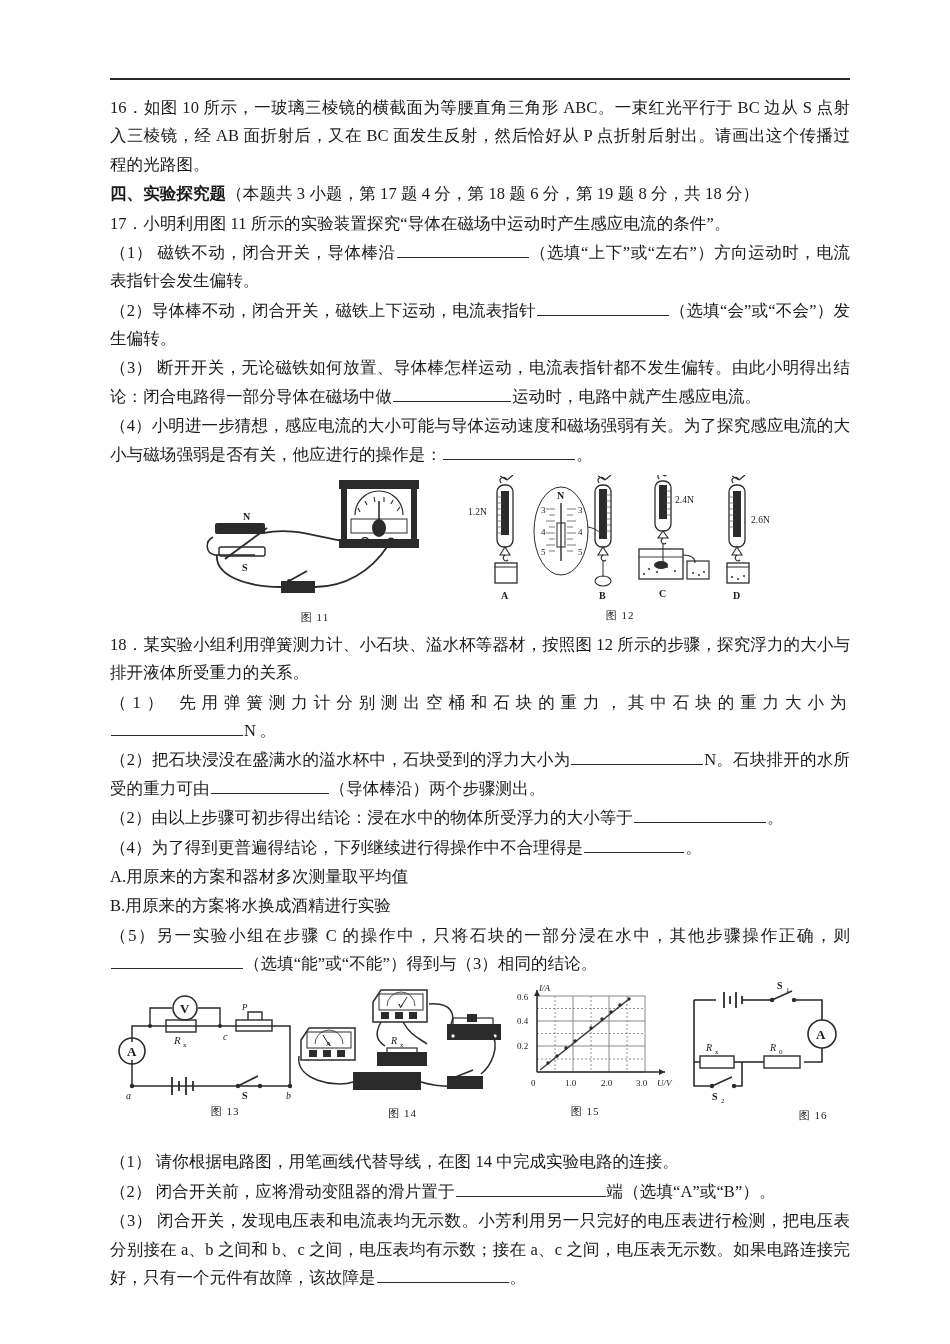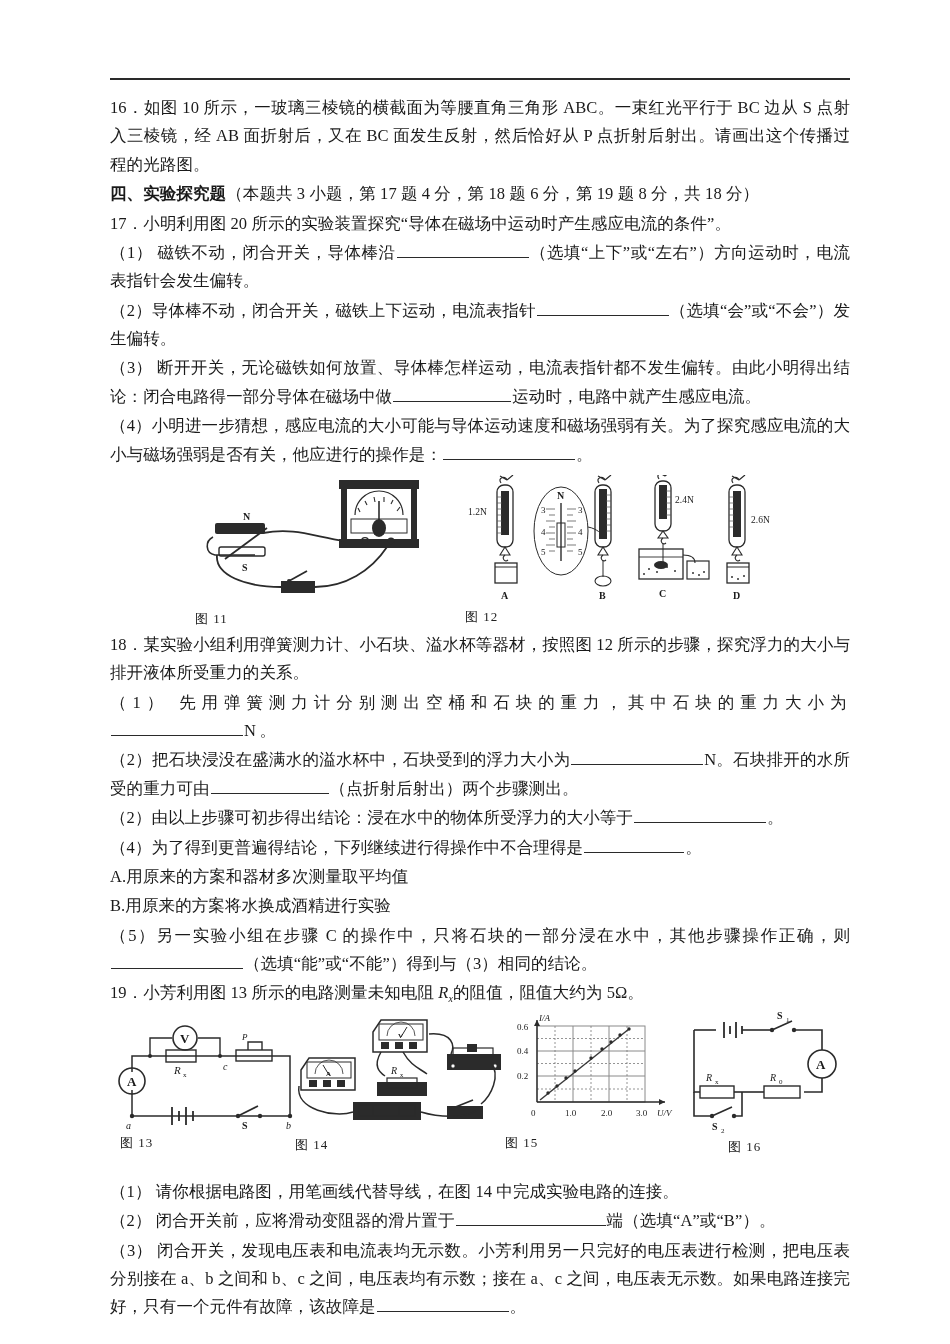--- a/index.html
+++ b/index.html
@@ -61,21 +61,22 @@
   .b-lg  { width: 118px; }
   .b-xl  { width: 132px; }
   .b-xxl { width: 150px; }
 
   
   .figrow {
     position: relative;
     width: 740px;
   }
   .figcap {
-    font-size: 13px;
+    font-size: 11px;
+    text-align: center;
     letter-spacing: 1px;
     color: #222;
   }
   svg { display: block; }
   .ln { stroke: #2b2b2b; fill: none; }
   .fillk { fill: #2b2b2b; }
   .lbl { font-family: "Liberation Serif", serif; font-size: 9px; fill: #1a1a1a; }
   .lbl-b { font-family: "Liberation Serif", serif; font-size: 10px; fill: #1a1a1a; font-weight: bold; }
 </style>
 </head>
@@ -83,21 +84,21 @@
 
 <div class="page">
  <div class="content">
 
   <hr class="hrule">
 
   <p class="q"><span>16．如图 10 所示，一玻璃三棱镜的横截面为等腰直角三角形 ABC。一束红光平行于 BC 边从 S 点射入三棱镜，经 AB 面折射后，又在 BC 面发生反射，然后恰好从 P 点折射后射出。请画出这个传播过程的光路图。</span></p>
 
   <p class="q sec-head"><span>四、实验探究题</span><span class="sub">（本题共 3 小题，第 17 题 4 分，第 18 题 6 分，第 19 题 8 分，共 18 分）</span></p>
 
-  <p class="q"><span>17．小明利用图 20 所示的实验装置探究“导体在磁场中运动时产生感应电流的条件”。</span></p>
+  <p class="q"><span>17．小明利用图 11 所示的实验装置探究“导体在磁场中运动时产生感应电流的条件”。</span></p>
   <p class="q"><span>（1） 磁铁不动，闭合开关，导体棒沿</span><span class="blank b-xl"></span><span>（选填“上下”或“左右”）方向运动时，电流表指针会发生偏转。</span></p>
   <p class="q"><span>（2）导体棒不动，闭合开关，磁铁上下运动，电流表指针</span><span class="blank b-xl"></span><span>（选填“会”或“不会”）发生偏转。</span></p>
   <p class="q"><span>（3） 断开开关，无论磁铁如何放置、导体棒怎样运动，电流表指针都不发生偏转。由此小明得出结论：闭合电路得一部分导体在磁场中做</span><span class="blank b-lg"></span><span>运动时，电路中就产生感应电流。</span></p>
   <p class="q"><span>（4）小明进一步猜想，感应电流的大小可能与导体运动速度和磁场强弱有关。为了探究感应电流的大小与磁场强弱是否有关，他应进行的操作是：</span><span class="blank b-xl"></span><span>。</span></p>
 
   <div class="figrow" style="height:155px; margin-top:6px;">
 
     <div style="position:absolute; left:85px; top:0;">
       <svg width="240" height="135" viewBox="0 0 240 135">
 
@@ -288,28 +289,27 @@
           <text class="lbl" x="24" y="42" style="font-size:9.5px">2.6N</text>
           <text class="lbl-b" x="6" y="118">D</text>
         </g>
       </svg>
       <div class="figcap" style="width:310px; margin-top:-2px;">图 12</div>
     </div>
   </div>
 
   <p class="q" style=""><span>18．某实验小组利用弹簧测力计、小石块、溢水杯等器材，按照图 12 所示的步骤，探究浮力的大小与排开液体所受重力的关系。</span></p>
   <p class="q spaced"><span>（1） 先用弹簧测力计分别测出空桶和石块的重力，其中石块的重力大小为</span><span class="blank b-xl"></span><span>N。</span></p>
-  <p class="q"><span>（2）把石块浸没在盛满水的溢水杯中，石块受到的浮力大小为</span><span class="blank b-xl"></span><span>N。石块排开的水所受的重力可由</span><span class="blank b-lg"></span><span>（点折射后射出）两个步骤测出。</span></p>
+  <p class="q"><span>（2）把石块浸没在盛满水的溢水杯中，石块受到的浮力大小为</span><span class="blank b-xl"></span><span>N。石块排开的水所受的重力可由</span><span class="blank b-lg"></span><span>（导体棒沿）两个步骤测出。</span></p>
   <p class="q"><span>（2）由以上步骤可初步得出结论：浸在水中的物体所受浮力的大小等于</span><span class="blank b-xl"></span><span>。</span></p>
   <p class="q"><span>（4）为了得到更普遍得结论，下列继续进行得操作中不合理得是</span><span class="blank b-md"></span><span>。</span></p>
   <p class="q"><span>A.用原来的方案和器材多次测量取平均值</span></p>
   <p class="q"><span>B.用原来的方案将水换成酒精进行实验</span></p>
   <p class="q"><span>（5）另一实验小组在步骤 C 的操作中，只将石块的一部分浸在水中，其他步骤操作正确，则</span><span class="blank b-xl"></span><span>（选填“能”或“不能”）得到与（3）相同的结论。</span></p>
 
-  <p class="q"><span>19．小芳利用图 13 所示的电路测量未知电阻 </span><span class="it">R</span><sub class="it" style="font-size:10px">x</sub><span>的阻值，阻值大约为 5Ω。</span></p>
 
   <div class="figrow" style="height:152px; margin-top:4px;">
 
     <div style="position:absolute; left:0; top:4px;">
       <svg width="210" height="122" viewBox="0 0 210 122">
 
         <path d="M22 56 L22 40 L180 40 L180 100" class="ln" stroke-width="1.5"></path>
         <path d="M22 74 L22 100 L180 100" class="ln" stroke-width="1.5"></path>
 
         <circle cx="22" cy="65" r="13" class="ln" stroke-width="1.6" fill="#fff"></circle>

